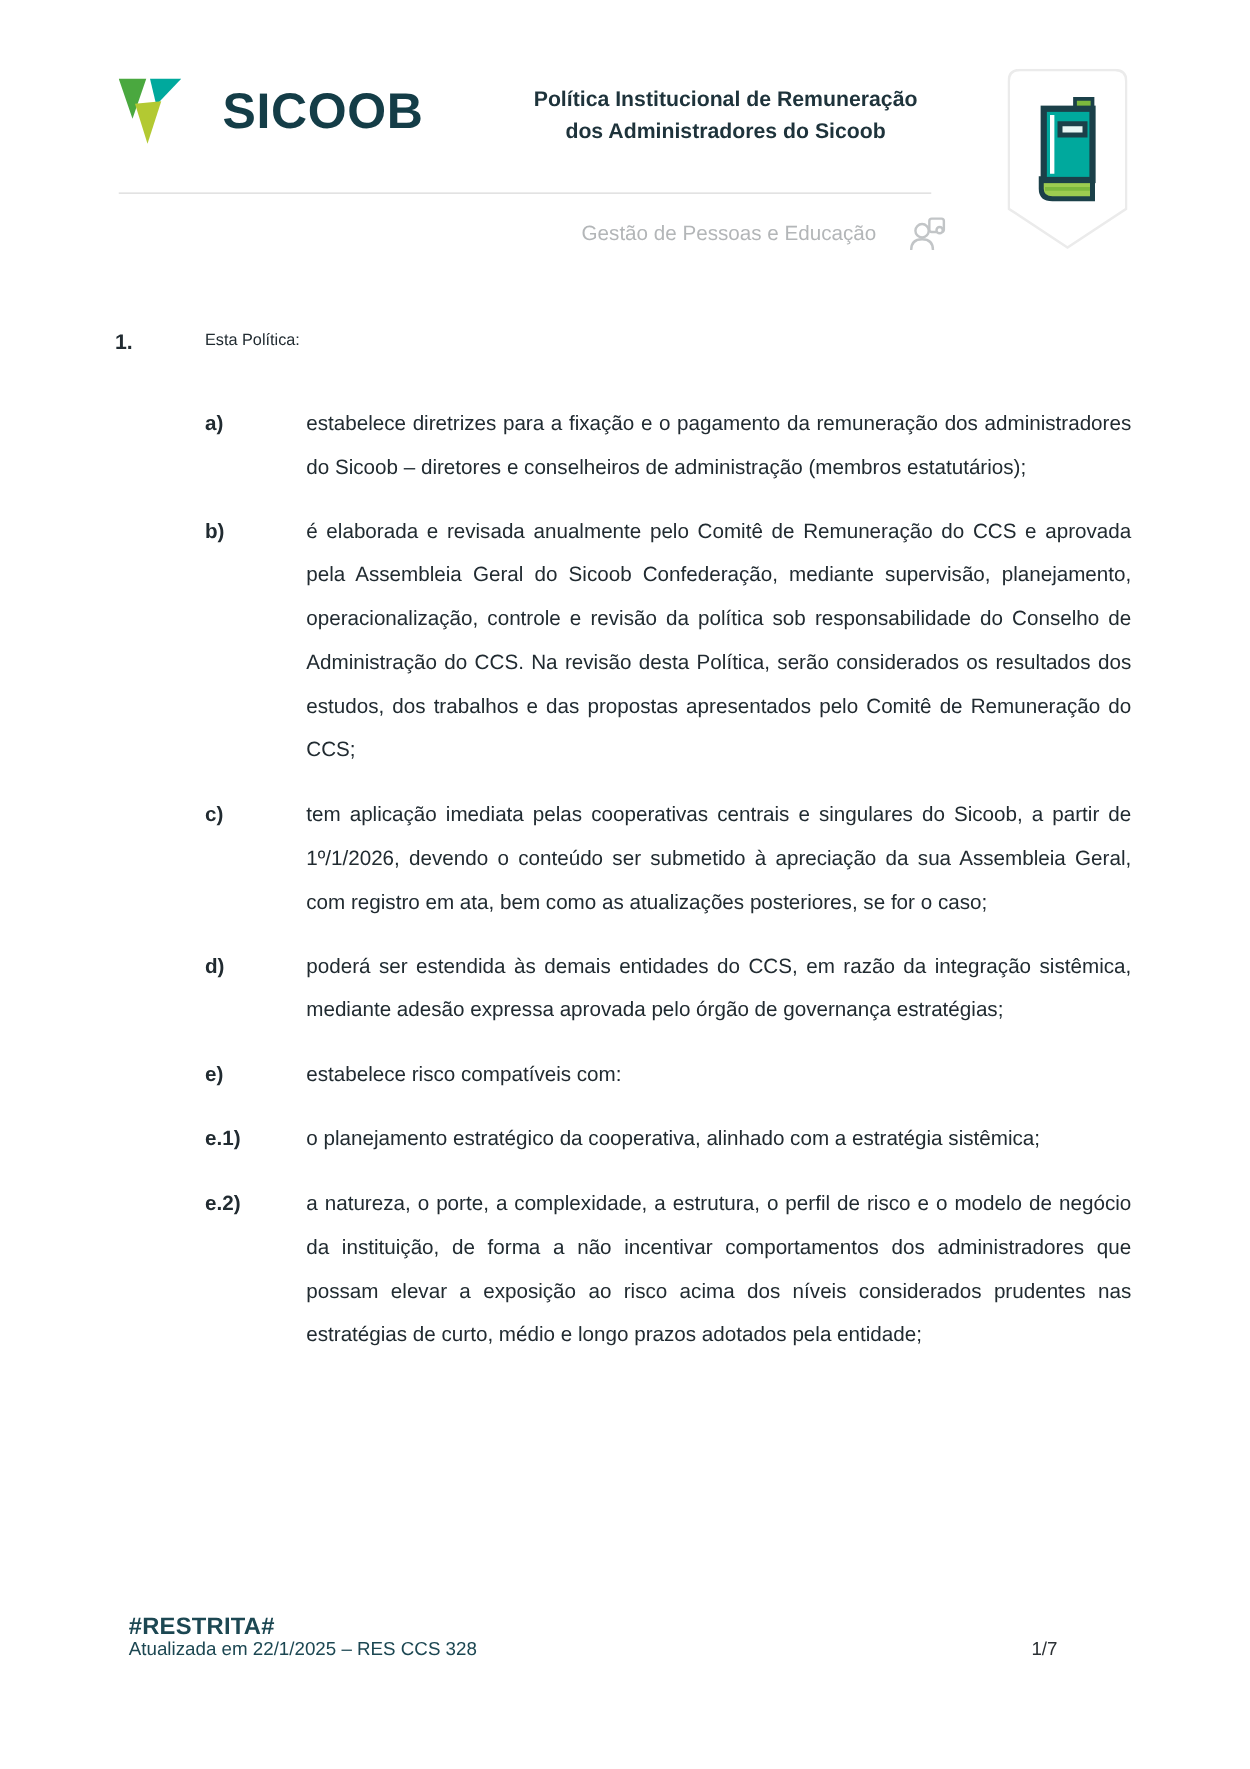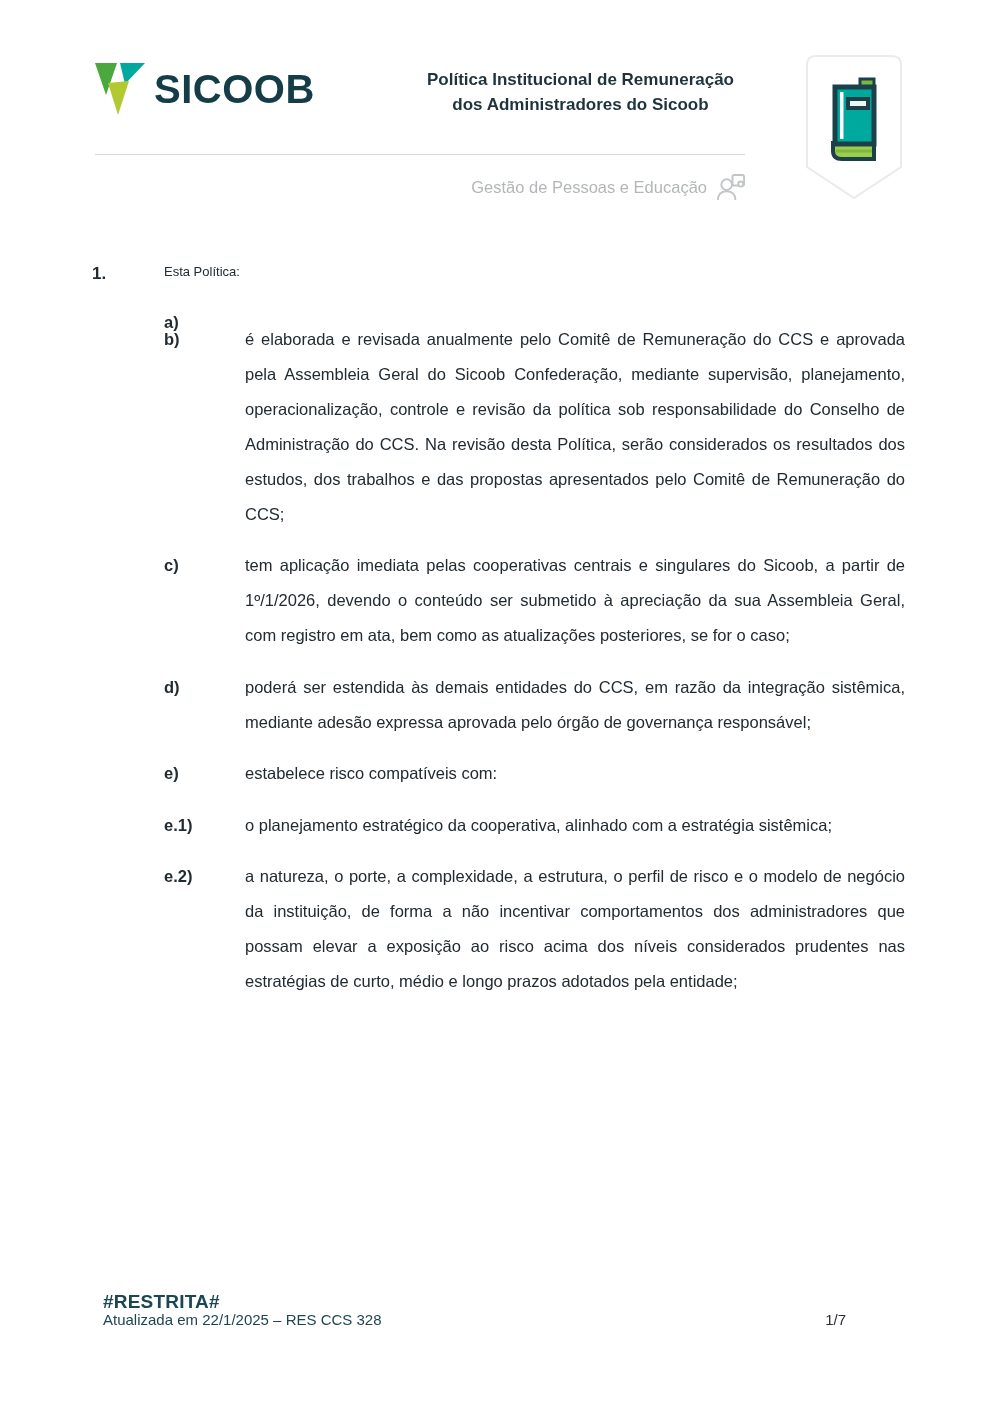--- a/index.html
+++ b/index.html
@@ -19,29 +19,29 @@
   }
   html,body{margin:0;padding:0;background:#ffffff;}
   .page{
     position:relative;width:1000px;height:1415px;background:#fff;
     font-family:"Liberation Sans",sans-serif;color:var(--text-body);
     overflow:hidden;margin:0 auto;
   }
   
   .logo{position:absolute;left:95px;top:62px;display:flex;align-items:center;gap:9px;}
   .logo-mark{display:block;}
-  .logo-text{font-size:40px;font-weight:bold;color:var(--brand-dark);letter-spacing:0.5px;line-height:1;}
+  .logo-text{font-size:40px;font-weight:bold;color:var(--brand-dark);letter-spacing:0.5px;line-height:1;margin-left:24px;}
   .doc-title{
     position:absolute;top:67px;right:266px;text-align:center;
     font-size:17px;font-weight:bold;line-height:25px;color:var(--title-color);
   }
   .badge{position:absolute;left:806px;top:55px;width:96px;height:146px;}
   .divider{position:absolute;left:95px;top:154px;width:650px;height:0;border-top:1px solid var(--divider);}
   .dept{
-    position:absolute;top:172px;right:253px;display:flex;align-items:center;gap:9px;
+    position:absolute;top:172px;right:242px;display:flex;align-items:center;gap:26px;
     font-size:16.5px;color:var(--text-muted);
   }
   
   .sec-num{position:absolute;left:92px;top:264px;font-size:17px;font-weight:bold;color:var(--text-body);}
   .sec-title{position:absolute;left:164px;top:264px;font-size:13px;color:var(--text-body);}
   .items{position:absolute;top:305px;left:0;width:1000px;list-style:none;margin:0;padding:0;}
   .item{position:relative;margin:0 0 14px 0;}
   .item-label{
     position:absolute;left:164px;top:0;font-size:16.5px;font-weight:bold;
     line-height:35px;color:var(--text-body);
@@ -102,35 +102,36 @@
       <path d="M2 29 q0 -9 9 -9 q9 0 9 9"></path>
     </svg>
   </div>
 
   <span class="sec-num">1.</span>
   <span class="sec-title">Esta Política:</span>
 
   <ol class="items">
     <li class="item">
       <span class="item-label">a)</span>
+      <p class="item-text">estabelece diretrizes para a fixação e o pagamento da remuneração dos administradores do Sicoob – diretores e conselheiros de administração (membros estatutários);</p>
     </li>
 
     <li class="item">
       <span class="item-label">b)</span>
       <p class="item-text">é elaborada e revisada anualmente pelo Comitê de Remuneração do CCS e aprovada pela Assembleia Geral do Sicoob Confederação, mediante supervisão, planejamento, operacionalização, controle e revisão da política sob responsabilidade do Conselho de Administração do CCS. Na revisão desta Política, serão considerados os resultados dos estudos, dos trabalhos e das propostas apresentados pelo Comitê de Remuneração do CCS;</p>
     </li>
 
     <li class="item">
       <span class="item-label">c)</span>
       <p class="item-text">tem aplicação imediata pelas cooperativas centrais e singulares do Sicoob, a partir de 1º/1/2026, devendo o conteúdo ser submetido à apreciação da sua Assembleia Geral, com registro em ata, bem como as atualizações posteriores, se for o caso;</p>
     </li>
 
     <li class="item">
       <span class="item-label">d)</span>
-      <p class="item-text">poderá ser estendida às demais entidades do CCS, em razão da integração sistêmica, mediante adesão expressa aprovada pelo órgão de governança responsável;</p>
+      <p class="item-text">poderá ser estendida às demais entidades do CCS, em razão da integração sistêmica, mediante adesão expressa aprovada pelo órgão de governança estratégias;</p>
     </li>
 
     <li class="item">
       <span class="item-label">e)</span>
       <p class="item-text">estabelece risco compatíveis com:</p>
     </li>
 
     <li class="item">
       <span class="item-label">e.1)</span>
       <p class="item-text">o planejamento estratégico da cooperativa, alinhado com a estratégia sistêmica;</p>

